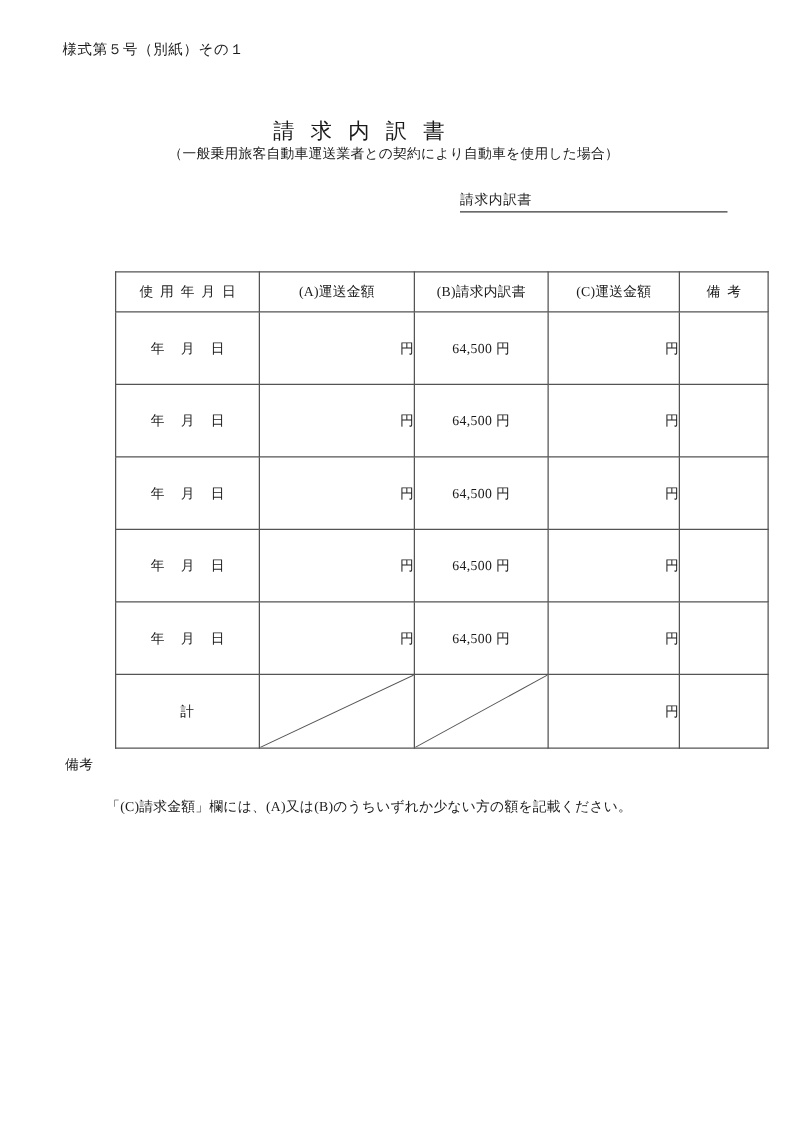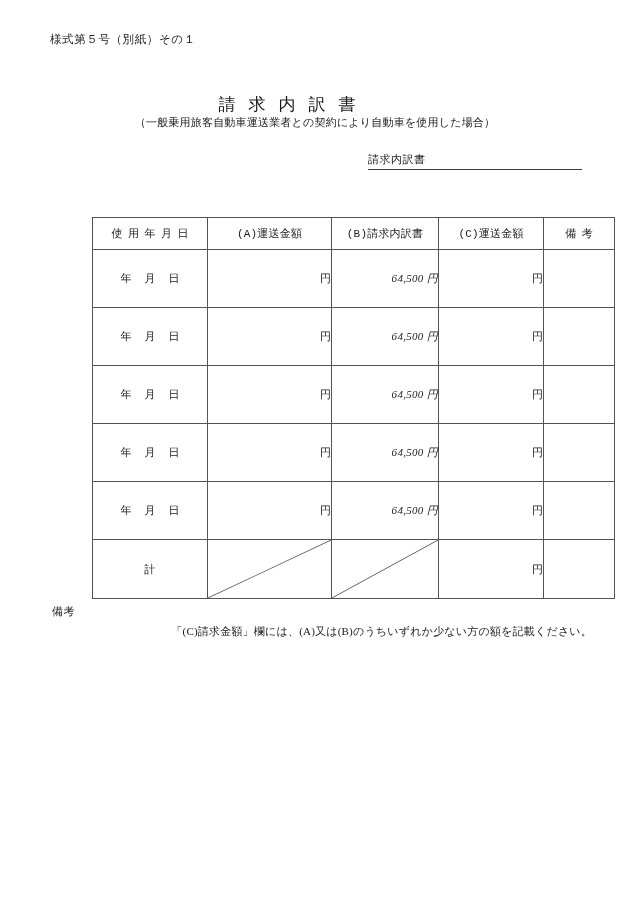--- a/index.html
+++ b/index.html
@@ -105,21 +105,20 @@
     font-size: 11px;
   }
   .hdr-spaced {
     letter-spacing: 5.5px;
     text-indent: 5.5px;
     display: inline-block;
   }
   .hdr-plain {
     letter-spacing: 0.2px;
     display: inline-block;
-    font-family: Liberation Mono, monospace;
   }
 
   
   tr.data-row td { height: 57px; }
   tr.total-row td { height: 58px; }
 
   .cell-date {
     text-align: center;
     padding-right: 12px;
     letter-spacing: 0.5px;
@@ -127,23 +126,22 @@
   .cell-date .ymd {
     display: inline-block;
     letter-spacing: 13px;
     text-indent: 13px;
   }
   .cell-amount-right {
     text-align: right;
     padding-right: 9px;
   }
   .cell-amount-center {
-    text-align: right;
+    text-align: center;
     letter-spacing: 0.3px;
-    font-style: italic;
   }
   .cell-total-label {
     text-align: center;
     letter-spacing: 0.5px;
   }
   .cell-blank { }
 
   
   .diag {
     position: absolute;
@@ -163,25 +161,24 @@
     position: absolute;
     left: 52px;
     top: 604px;
     width: 540px;
     font-size: 11px;
   }
   .note-label {
     letter-spacing: 0.4px;
   }
   .note-body {
-    margin-top: 5px;
+    margin-top: 19px;
     margin-left: 33px;
     letter-spacing: 0.2px;
     white-space: nowrap;
-    text-align: right;
   }
 </style>
 </head>
 <body>
 
 <div class="page">
 
   <div class="form-number">様式第５号（別紙）その１</div>
 
   <div class="doc-title">請求内訳書</div>

